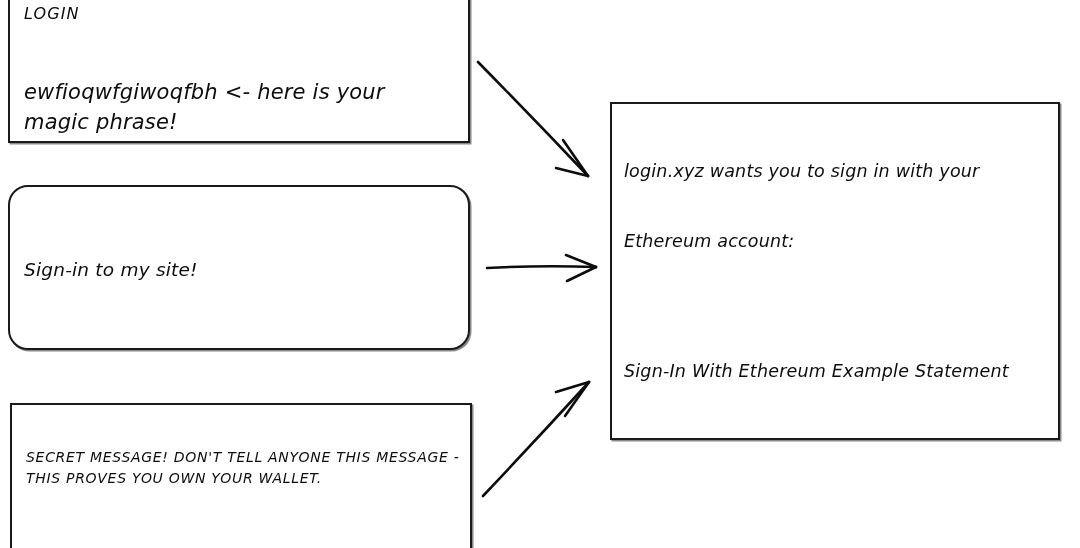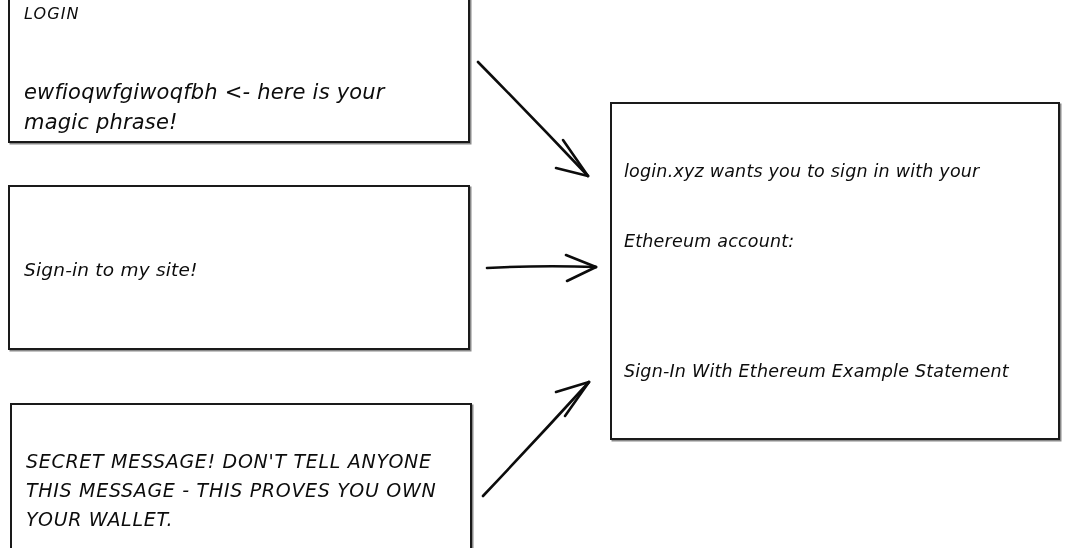--- a/index.html
+++ b/index.html
@@ -29,21 +29,21 @@
   
   .hand {
     font-family: "DejaVu Sans", sans-serif;
     font-style: italic;
     color: #0c0c0c;
     letter-spacing: 0.2px;
     white-space: pre-wrap;
   }
 
   #box-login { left: 8px;  top: -12px; width: 462px; height: 155px; }
-  #box-site  { left: 8px;  top: 185px; width: 462px; height: 165px; }
+  #box-site  { left: 8px;  top: 185px; width: 462px; height: 165px; border-radius: 20px; }
   #box-secret{ left: 10px; top: 403px; width: 462px; height: 160px; }
   #box-siwe  { left: 610px; top: 102px; width: 450px; height: 338px; }
 
   .login-title {
     position: absolute;
     left: 14px;
     top: 14px;
     font-size: 16px;
     font-weight: 400;
     letter-spacing: 1.1px;
@@ -60,21 +60,21 @@
     position: absolute;
     left: 14px;
     top: 72px;
     font-size: 18.5px;
   }
   .secret-text {
     position: absolute;
     left: 14px;
     top: 42px;
     width: 448px;
-    font-size: 19px;
+    font-size: 14px;
     line-height: 1.52;
     letter-spacing: 0.7px;
     font-weight: 400;
   }
 
   .siwe-body {
     position: absolute;
     left: 12px;
     top: 9px;
     width: 432px;

